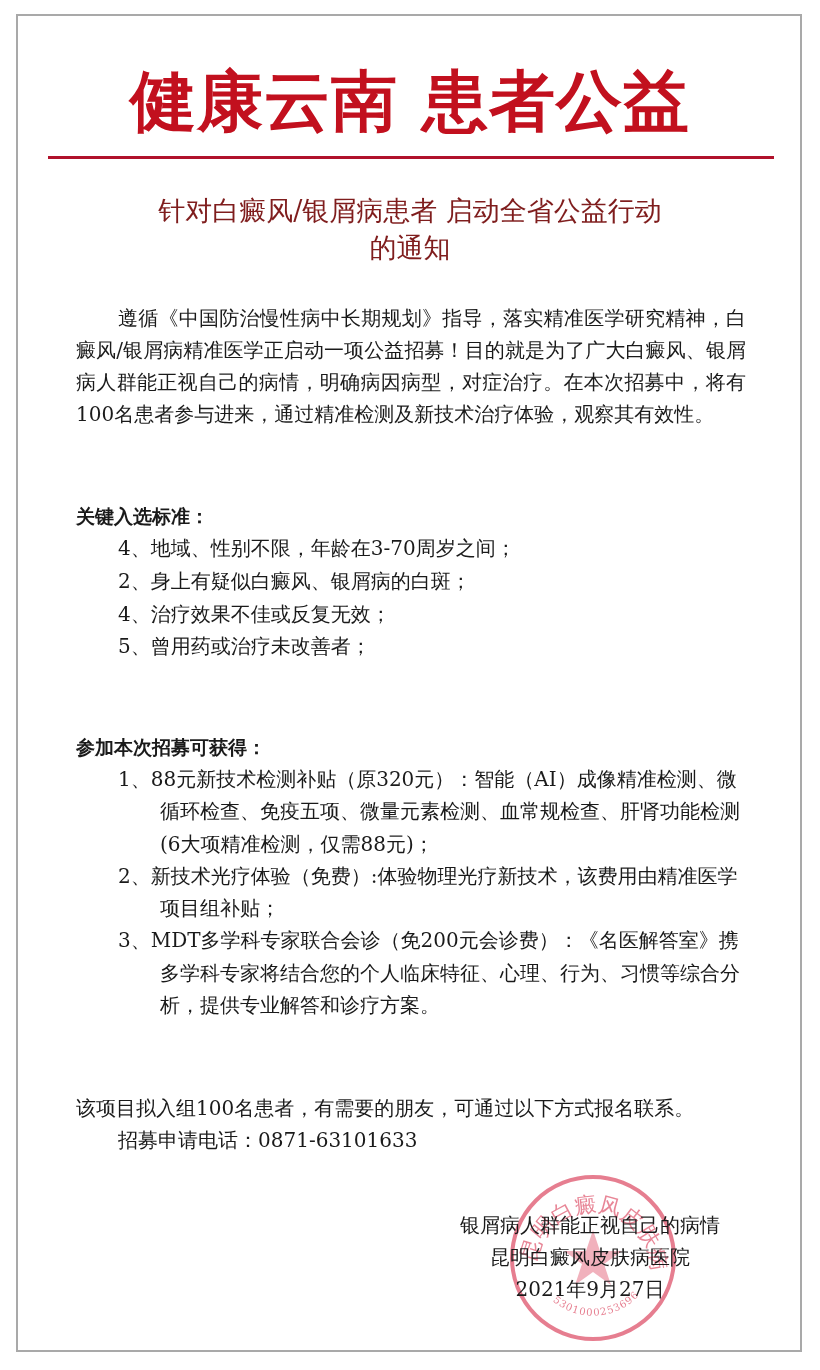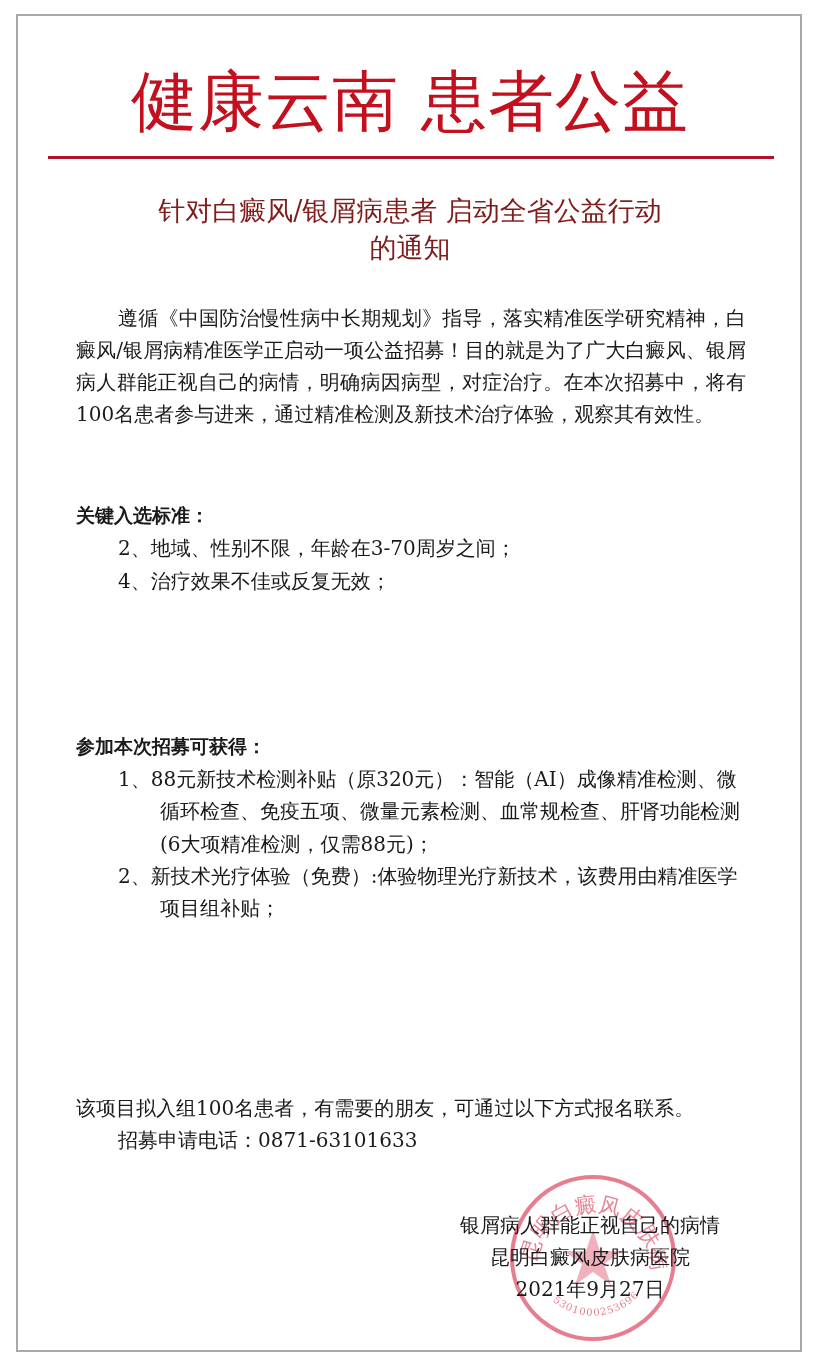--- a/index.html
+++ b/index.html
@@ -1,30 +1,30 @@
 <!DOCTYPE html>
 <html><head>
 <meta charset="utf-8">
 <style>
   html, body { margin: 0; padding: 0; background: #ffffff; }
   body { width: 820px; height: 1370px; position: relative; overflow: hidden;
          font-family: "DejaVu Serif", "Liberation Serif", serif; color: #1a1a1a; }
   .frame { position: absolute; left: 16px; top: 14px; width: 786px; height: 1338px;
            border: 2px solid #a9a9a9; box-sizing: border-box; background: #fff; }
   .masthead { position: absolute; left: 0; top: 62px; width: 820px; text-align: center;
-              font-family: "DejaVu Sans", "Liberation Sans", sans-serif; font-weight: normal;
+              font-family: "DejaVu Sans", "Liberation Sans", sans-serif; font-weight: bold;
               font-size: 66px; line-height: 80px; letter-spacing: 1px; color: #c2101e; }
   .rule { position: absolute; left: 48px; top: 156px; width: 726px; height: 3px; background: #b0122b; }
   .subtitle { position: absolute; left: 0; width: 820px; text-align: center; font-size: 27px;
               line-height: 38px; color: #7f1d1d; }
   .sub1 { top: 192px; }
   .sub2 { top: 229px; }
   .para { position: absolute; left: 76px; width: 670px; font-size: 20px; line-height: 32px; }
   .intro { top: 302px; text-indent: 42px; text-align: justify; }
-  .heading { position: absolute; left: 76px; font-size: 19px; font-weight: bold; line-height: 32px; font-family: Liberation Serif, serif; }
+  .heading { position: absolute; left: 76px; font-size: 19px; font-weight: bold; line-height: 32px; }
   .list { position: absolute; left: 118px; width: 630px; margin: 0; padding: 0; list-style: none;
           font-size: 20px; }
   .list li { line-height: 32.8px; }
   .blist { position: absolute; left: 118px; width: 632px; margin: 0; padding: 0; list-style: none;
            font-size: 20px; }
   .blist li { line-height: 32.3px; padding-left: 42px; text-indent: -42px; }
   .contact { position: absolute; left: 76px; font-size: 20px; line-height: 31.5px; }
   .contact .indent { padding-left: 42px; }
   .sig { position: absolute; left: 400px; width: 380px; text-align: center; font-size: 20px; line-height: 32px; }
   .stamp { position: absolute; left: 510px; top: 1175px; width: 166px; height: 166px;
@@ -40,28 +40,31 @@
 <div class="masthead">健康云南 患者公益</div>
 <div class="rule"></div>
 
 <div class="subtitle sub1">针对白癜风/银屑病患者 启动全省公益行动</div>
 <div class="subtitle sub2">的通知</div>
 
 <div class="para intro">遵循《中国防治慢性病中长期规划》指导，落实精准医学研究精神，白癜风/银屑病精准医学正启动一项公益招募！目的就是为了广大白癜风、银屑病人群能正视自己的病情，明确病因病型，对症治疗。在本次招募中，将有100名患者参与进来，通过精准检测及新技术治疗体验，观察其有效性。</div>
 
 <div class="heading" style="top:500px;">关键入选标准：</div>
 <ul class="list" style="top:532px;">
-  <li>2、地域、性别不限，年龄在3-70周岁之间；</li>
+  <li>4、地域、性别不限，年龄在3-70周岁之间；</li>
+  <li>2、身上有疑似白癜风、银屑病的白斑；</li>
   <li>4、治疗效果不佳或反复无效；</li>
+  <li>5、曾用药或治疗未改善者；</li>
 </ul>
 
 <div class="heading" style="top:731px;">参加本次招募可获得：</div>
 <ul class="blist" style="top:763px;">
   <li>1、88元新技术检测补贴（原320元）：智能（AI）成像精准检测、微循环检查、免疫五项、微量元素检测、血常规检查、肝肾功能检测(6大项精准检测，仅需88元)；</li>
   <li>2、新技术光疗体验（免费）:体验物理光疗新技术，该费用由精准医学项目组补贴；</li>
+  <li>3、MDT多学科专家联合会诊（免200元会诊费）：《名医解答室》携多学科专家将结合您的个人临床特征、心理、行为、习惯等综合分析，提供专业解答和诊疗方案。</li>
 </ul>
 
 <div class="contact" style="top:1093px;">
   <div>该项目拟入组100名患者，有需要的朋友，可通过以下方式报名联系。</div>
   <div class="indent">
     <span>招募申请电话：</span><span>0871-63101633</span>
   </div>
 </div>
 
 <div class="stamp">

